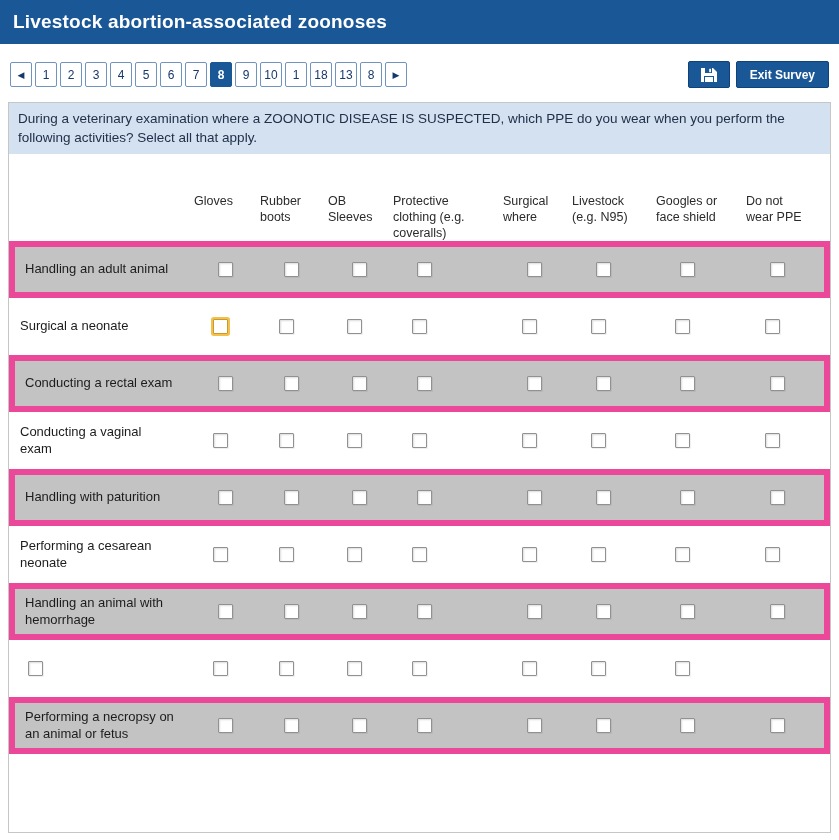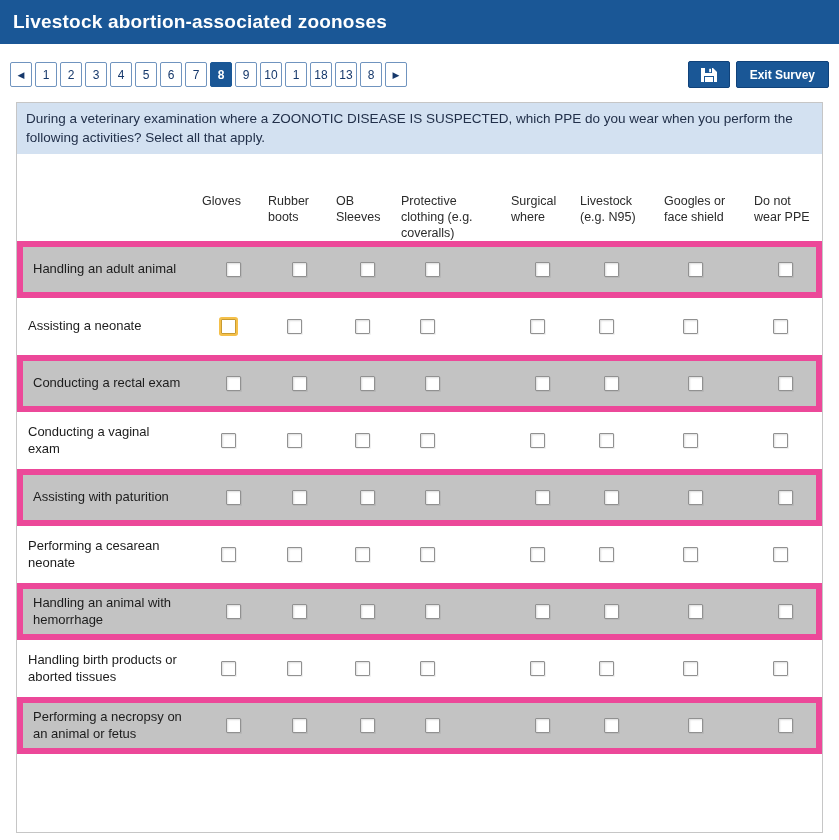--- a/index.html
+++ b/index.html
@@ -70,21 +70,21 @@
     border: 1px solid #10427a;
     border-radius: 2px;
     color: #fff;
     font-size: 12px;
     font-weight: bold;
     cursor: pointer;
   }
 
   
   .content {
-    margin: 0 16px;
+    margin: 0 8px;
     height: 731px;
     border: 1px solid #c6c6c6;
     background: #fff;
   }
   .question {
     background: var(--question-bg, #d3e1f1);
     color: #22304a;
     font-size: 13.5px;
     line-height: 1.42;
     padding: 6px 9px 7px 9px;
@@ -216,21 +216,21 @@
             <input type="checkbox" style="">
           </div>
           <div class="cell check">
             <input type="checkbox" style="">
           </div>
           <div class="cell check">
             <input type="checkbox" style="">
           </div>
         </div>
         <div class="mrow body">
-          <div class="cell label">Assisting a neonate</div>
+          <div class="cell label">Surgical a neonate</div>
           <div class="cell check">
             <input type="checkbox" class="focused" style="">
           </div>
           <div class="cell check">
             <input type="checkbox" style="">
           </div>
           <div class="cell check">
             <input type="checkbox" style="">
           </div>
           <div class="cell check">
@@ -297,21 +297,21 @@
             <input type="checkbox" style="">
           </div>
           <div class="cell check">
             <input type="checkbox" style="">
           </div>
           <div class="cell check">
             <input type="checkbox" style="">
           </div>
         </div>
         <div class="mrow body shaded">
-          <div class="cell label">Assisting with paturition</div>
+          <div class="cell label">Handling with paturition</div>
           <div class="cell check">
             <input type="checkbox" style="">
           </div>
           <div class="cell check">
             <input type="checkbox" style="">
           </div>
           <div class="cell check">
             <input type="checkbox" style="">
           </div>
           <div class="cell check">
@@ -378,21 +378,20 @@
             <input type="checkbox" style="">
           </div>
           <div class="cell check">
             <input type="checkbox" style="">
           </div>
           <div class="cell check">
             <input type="checkbox" style="">
           </div>
         </div>
         <div class="mrow body">
-          <div class="cell label">Handling birth products or aborted tissues</div>
           <div class="cell check">
             <input type="checkbox" style="">
           </div>
           <div class="cell check">
             <input type="checkbox" style="">
           </div>
           <div class="cell check">
             <input type="checkbox" style="">
           </div>
           <div class="cell check">

